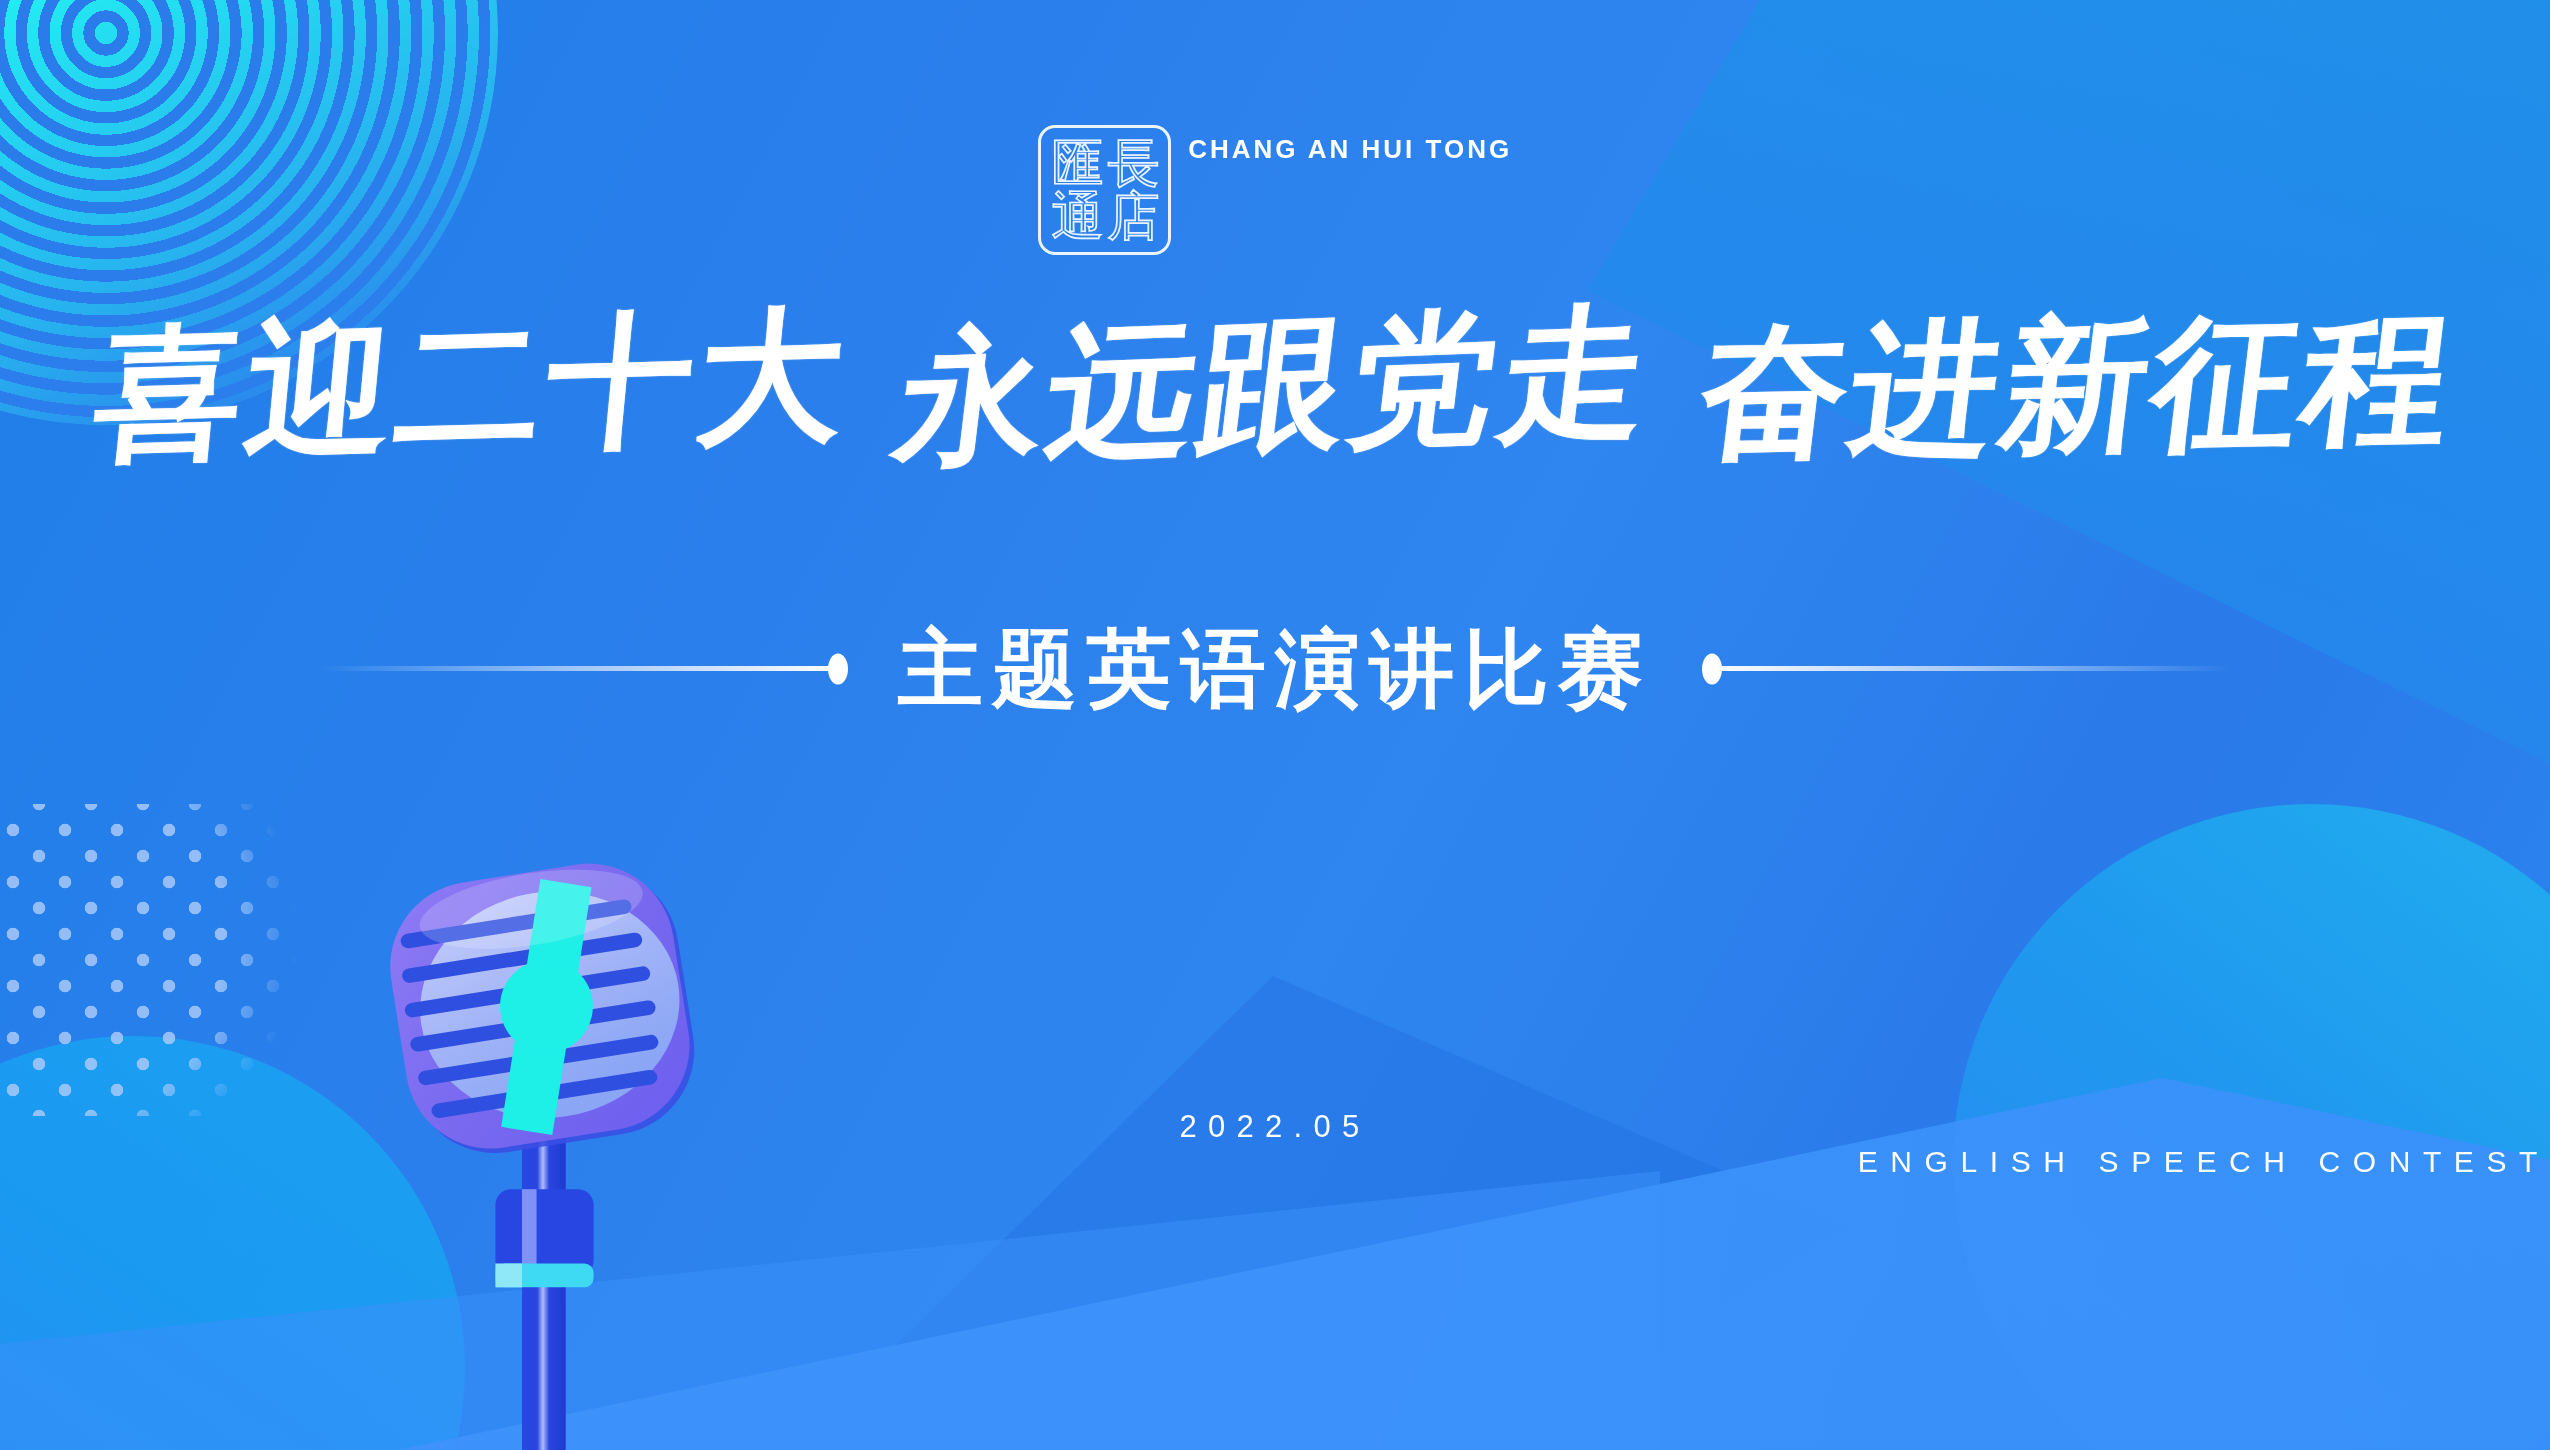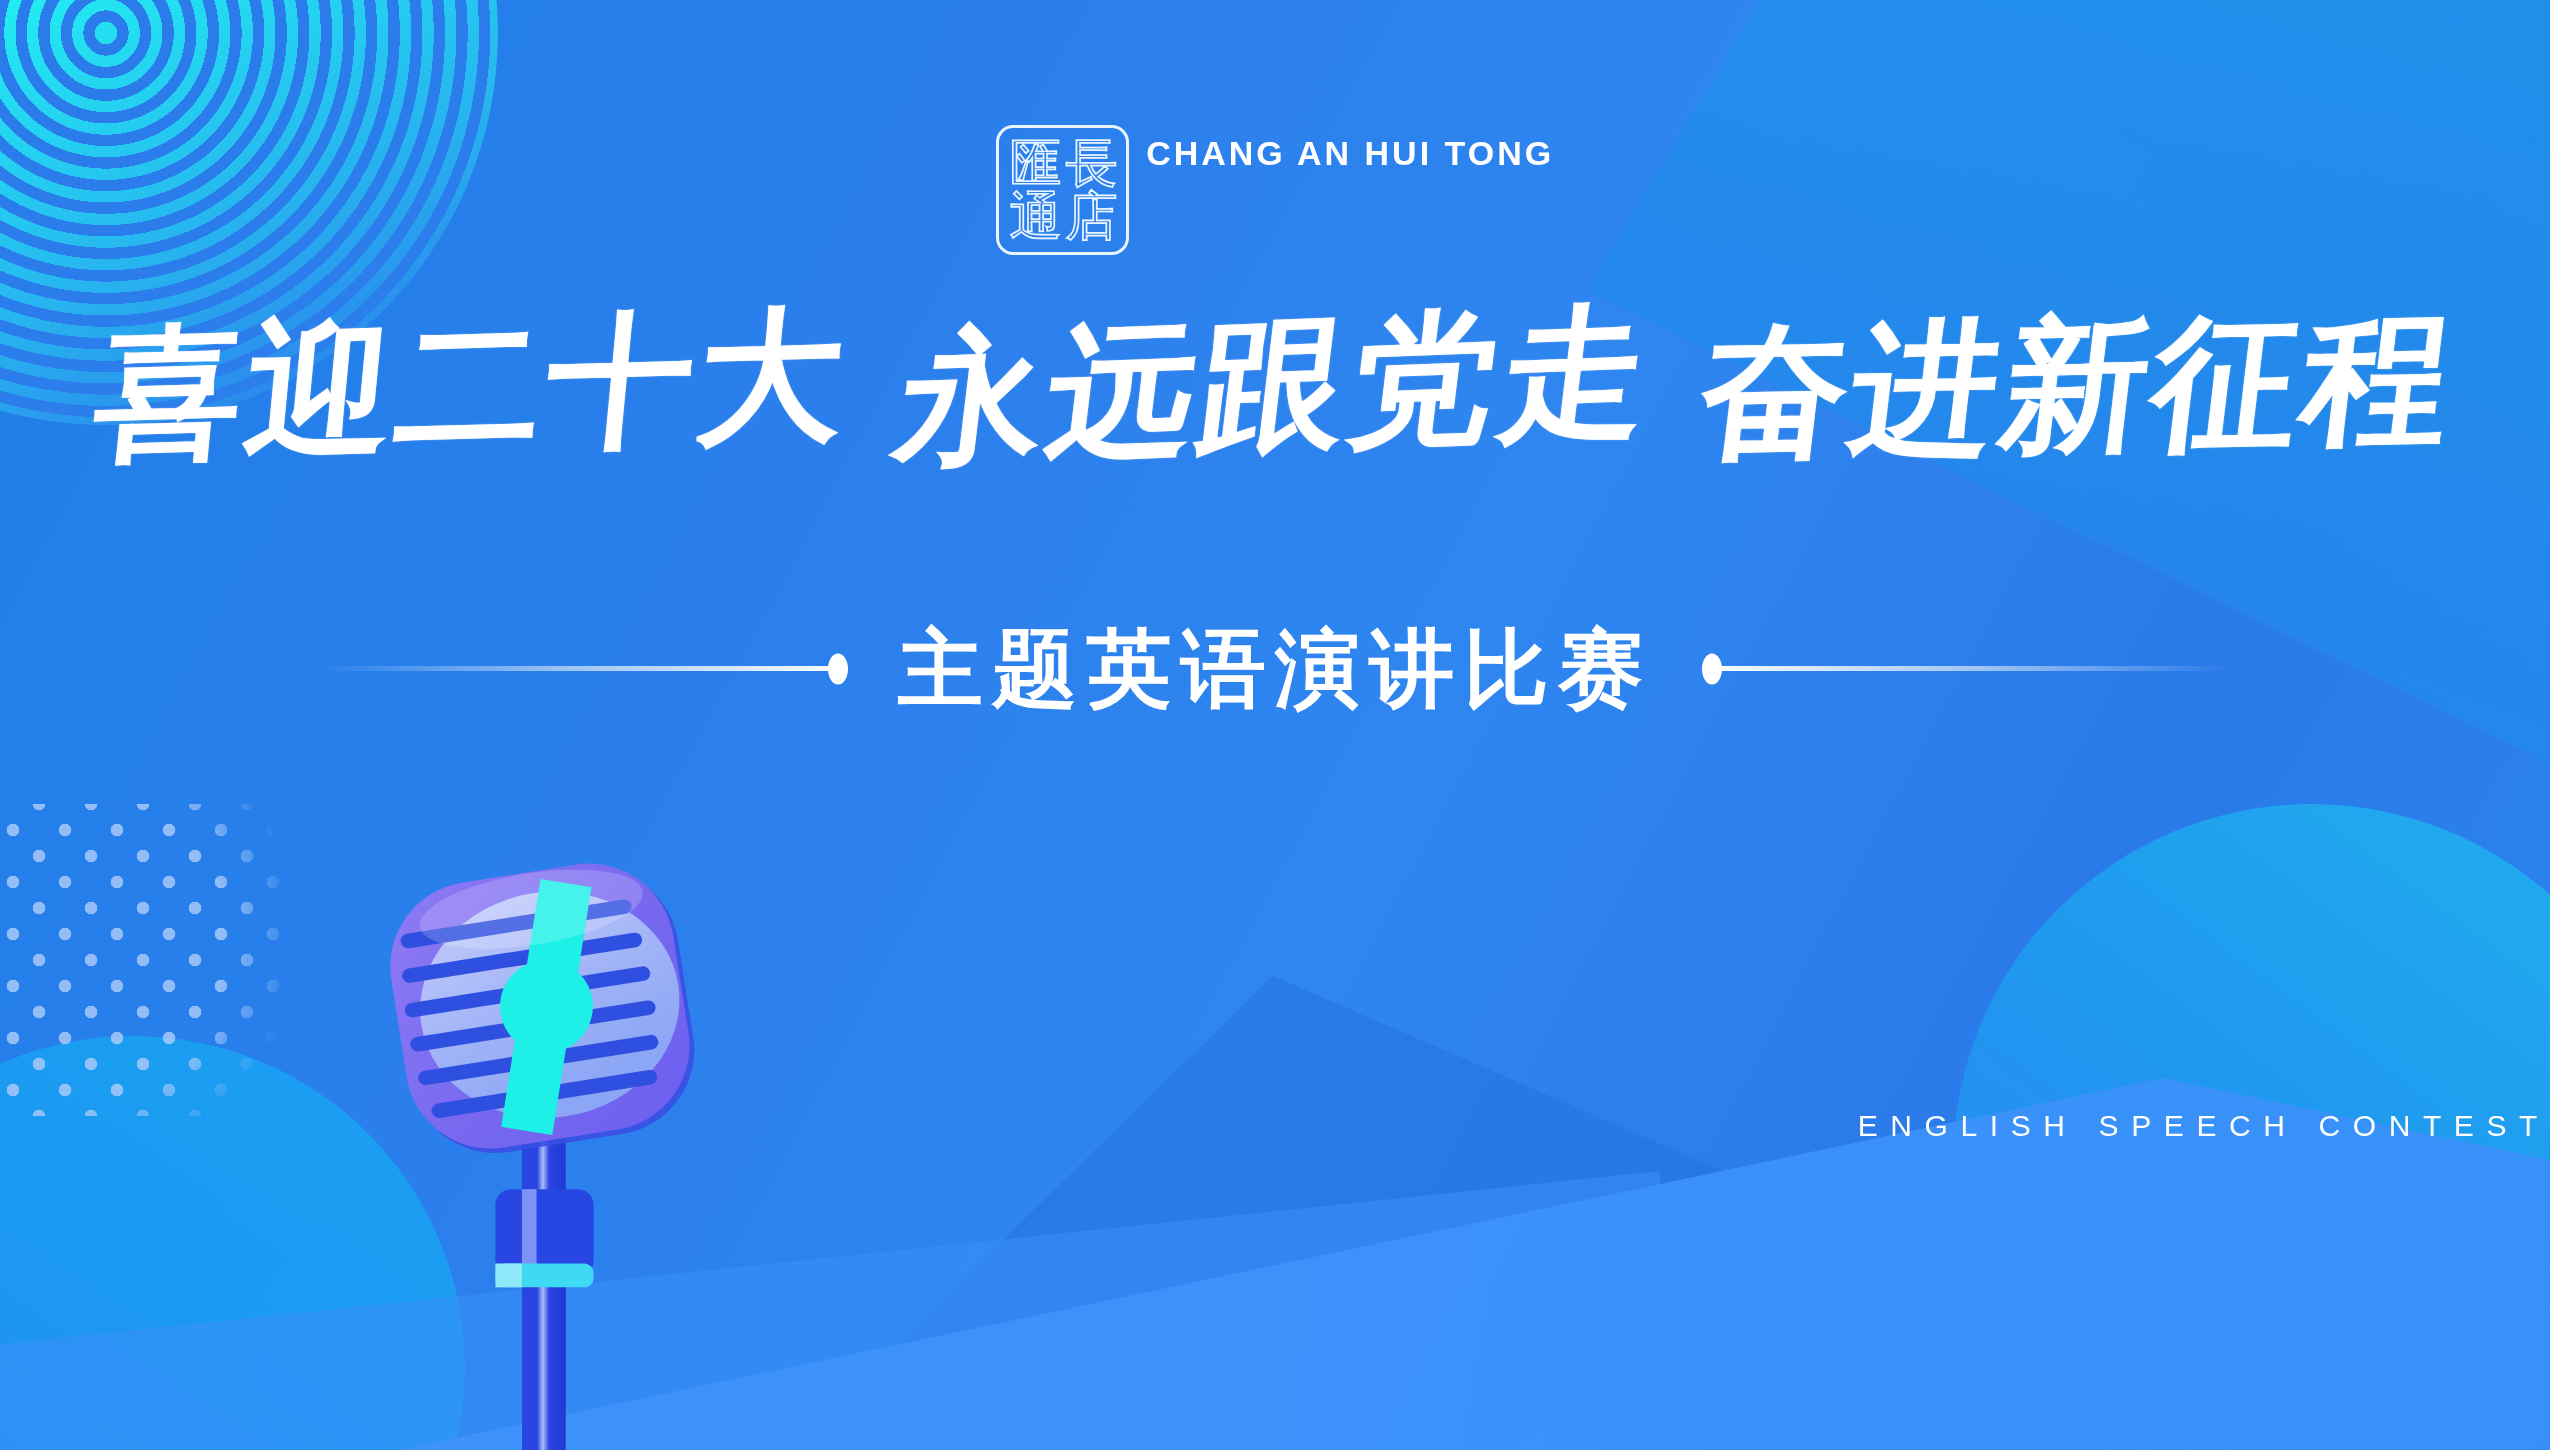--- a/index.html
+++ b/index.html
@@ -92,21 +92,21 @@
     display:flex;align-items:center;justify-content:center;
     -webkit-text-stroke:1.7px #eaf4ff;color:transparent;
     font-family:"DejaVu Sans","Liberation Sans",sans-serif;
   }
   .logo-words{display:flex;flex-direction:column;justify-content:center;padding-top:4px;}
   .logo-cn{
     color:#ffffff;font-size:64px;font-weight:700;letter-spacing:5.3px;line-height:1.02;
     font-family:"DejaVu Sans","Liberation Sans",sans-serif;
   }
   .logo-en{
-    color:#ffffff;font-size:34px;font-weight:700;letter-spacing:3px;margin-top:5.3px;
+    color:#ffffff;font-size:26px;font-weight:700;letter-spacing:3px;margin-top:5.3px;
     font-family:"Liberation Sans",sans-serif;
   }
 
   
   .headline{
     position:absolute;left:0;right:0;top:312px;
     display:flex;justify-content:center;align-items:baseline;gap:53px;
     color:#ffffff;white-space:nowrap;
   }
   .headline span{
@@ -189,20 +189,21 @@
     <div class="rule left">
       <div class="knob"></div>
     </div>
     <div class="subtitle">主题英语演讲比赛</div>
     <div class="rule right">
       <div class="knob"></div>
     </div>
   </div>
 
   <div class="meta">
+    <div class="date">2022.05</div>
     <div class="en">ENGLISH SPEECH CONTEST</div>
   </div>
 
   <div class="mic">
     <svg viewBox="0 0 520 894" xmlns="http://www.w3.org/2000/svg" aria-hidden="true">
       <defs>
         <linearGradient id="headG" x1="0" y1="0" x2="1" y2="1">
           <stop offset="0%" stop-color="#8e7bf5"></stop>
           <stop offset="55%" stop-color="#7768ef"></stop>
           <stop offset="100%" stop-color="#6d5ff0"></stop>

